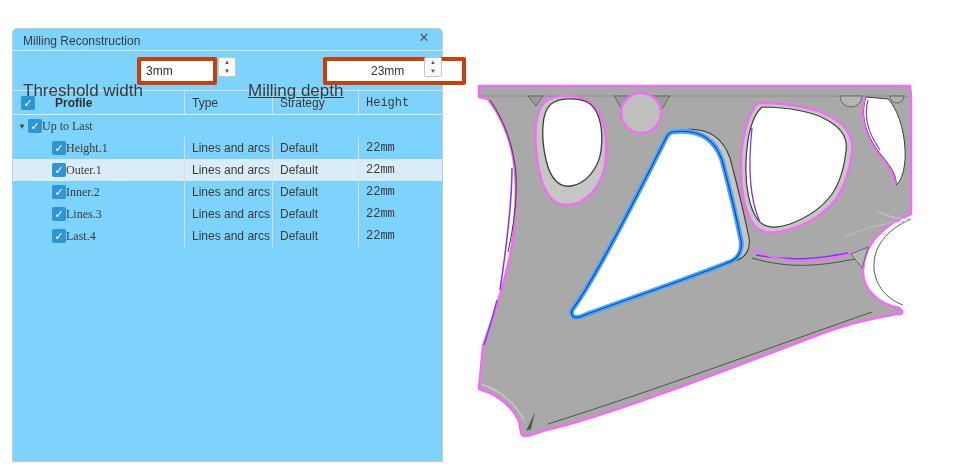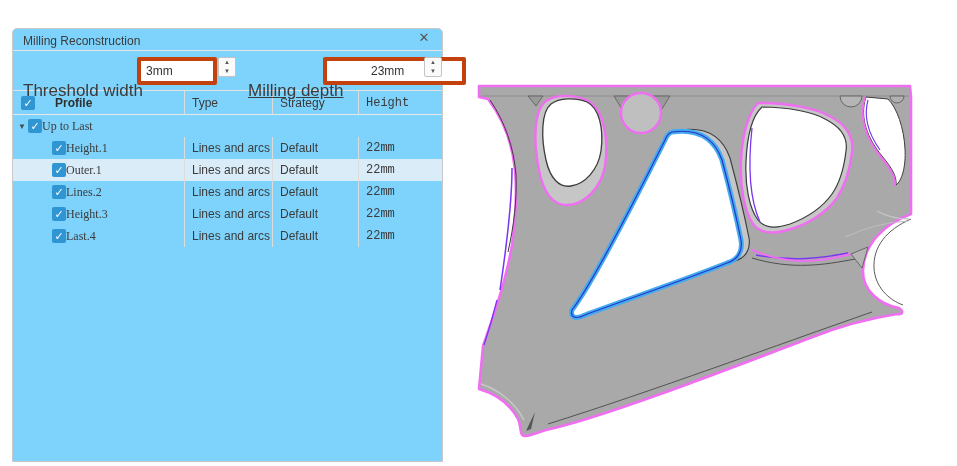--- a/index.html
+++ b/index.html
@@ -169,31 +169,31 @@
         <span class="cb-label cell-text">Outer.1</span>
       </div>
       <div class="col col-type cell-text">Lines and arcs</div>
       <div class="col col-strategy cell-text">Default</div>
       <div class="col col-height cell-text">22mm</div>
     </div>
 
     <div class="grid-row">
       <div class="col-profile indent-child">
         <span class="checkbox">✓</span>
-        <span class="cb-label cell-text">Lines.2</span>
-      </div>
-      <div class="col col-type cell-text">Lines and arcs</div>
-      <div class="col col-strategy cell-text">Default</div>
-      <div class="col col-height cell-text">22mm</div>
-    </div>
-
-    <div class="grid-row">
-      <div class="col-profile indent-child">
-        <span class="checkbox">✓</span>
-        <span class="cb-label cell-text">Height.3</span>
+        <span class="cb-label cell-text">Inner.2</span>
+      </div>
+      <div class="col col-type cell-text">Lines and arcs</div>
+      <div class="col col-strategy cell-text">Default</div>
+      <div class="col col-height cell-text">22mm</div>
+    </div>
+
+    <div class="grid-row">
+      <div class="col-profile indent-child">
+        <span class="checkbox">✓</span>
+        <span class="cb-label cell-text">Lines.3</span>
       </div>
       <div class="col col-type cell-text">Lines and arcs</div>
       <div class="col col-strategy cell-text">Default</div>
       <div class="col col-height cell-text">22mm</div>
     </div>
 
     <div class="grid-row">
       <div class="col-profile indent-child">
         <span class="checkbox">✓</span>
         <span class="cb-label cell-text">Last.4</span>

